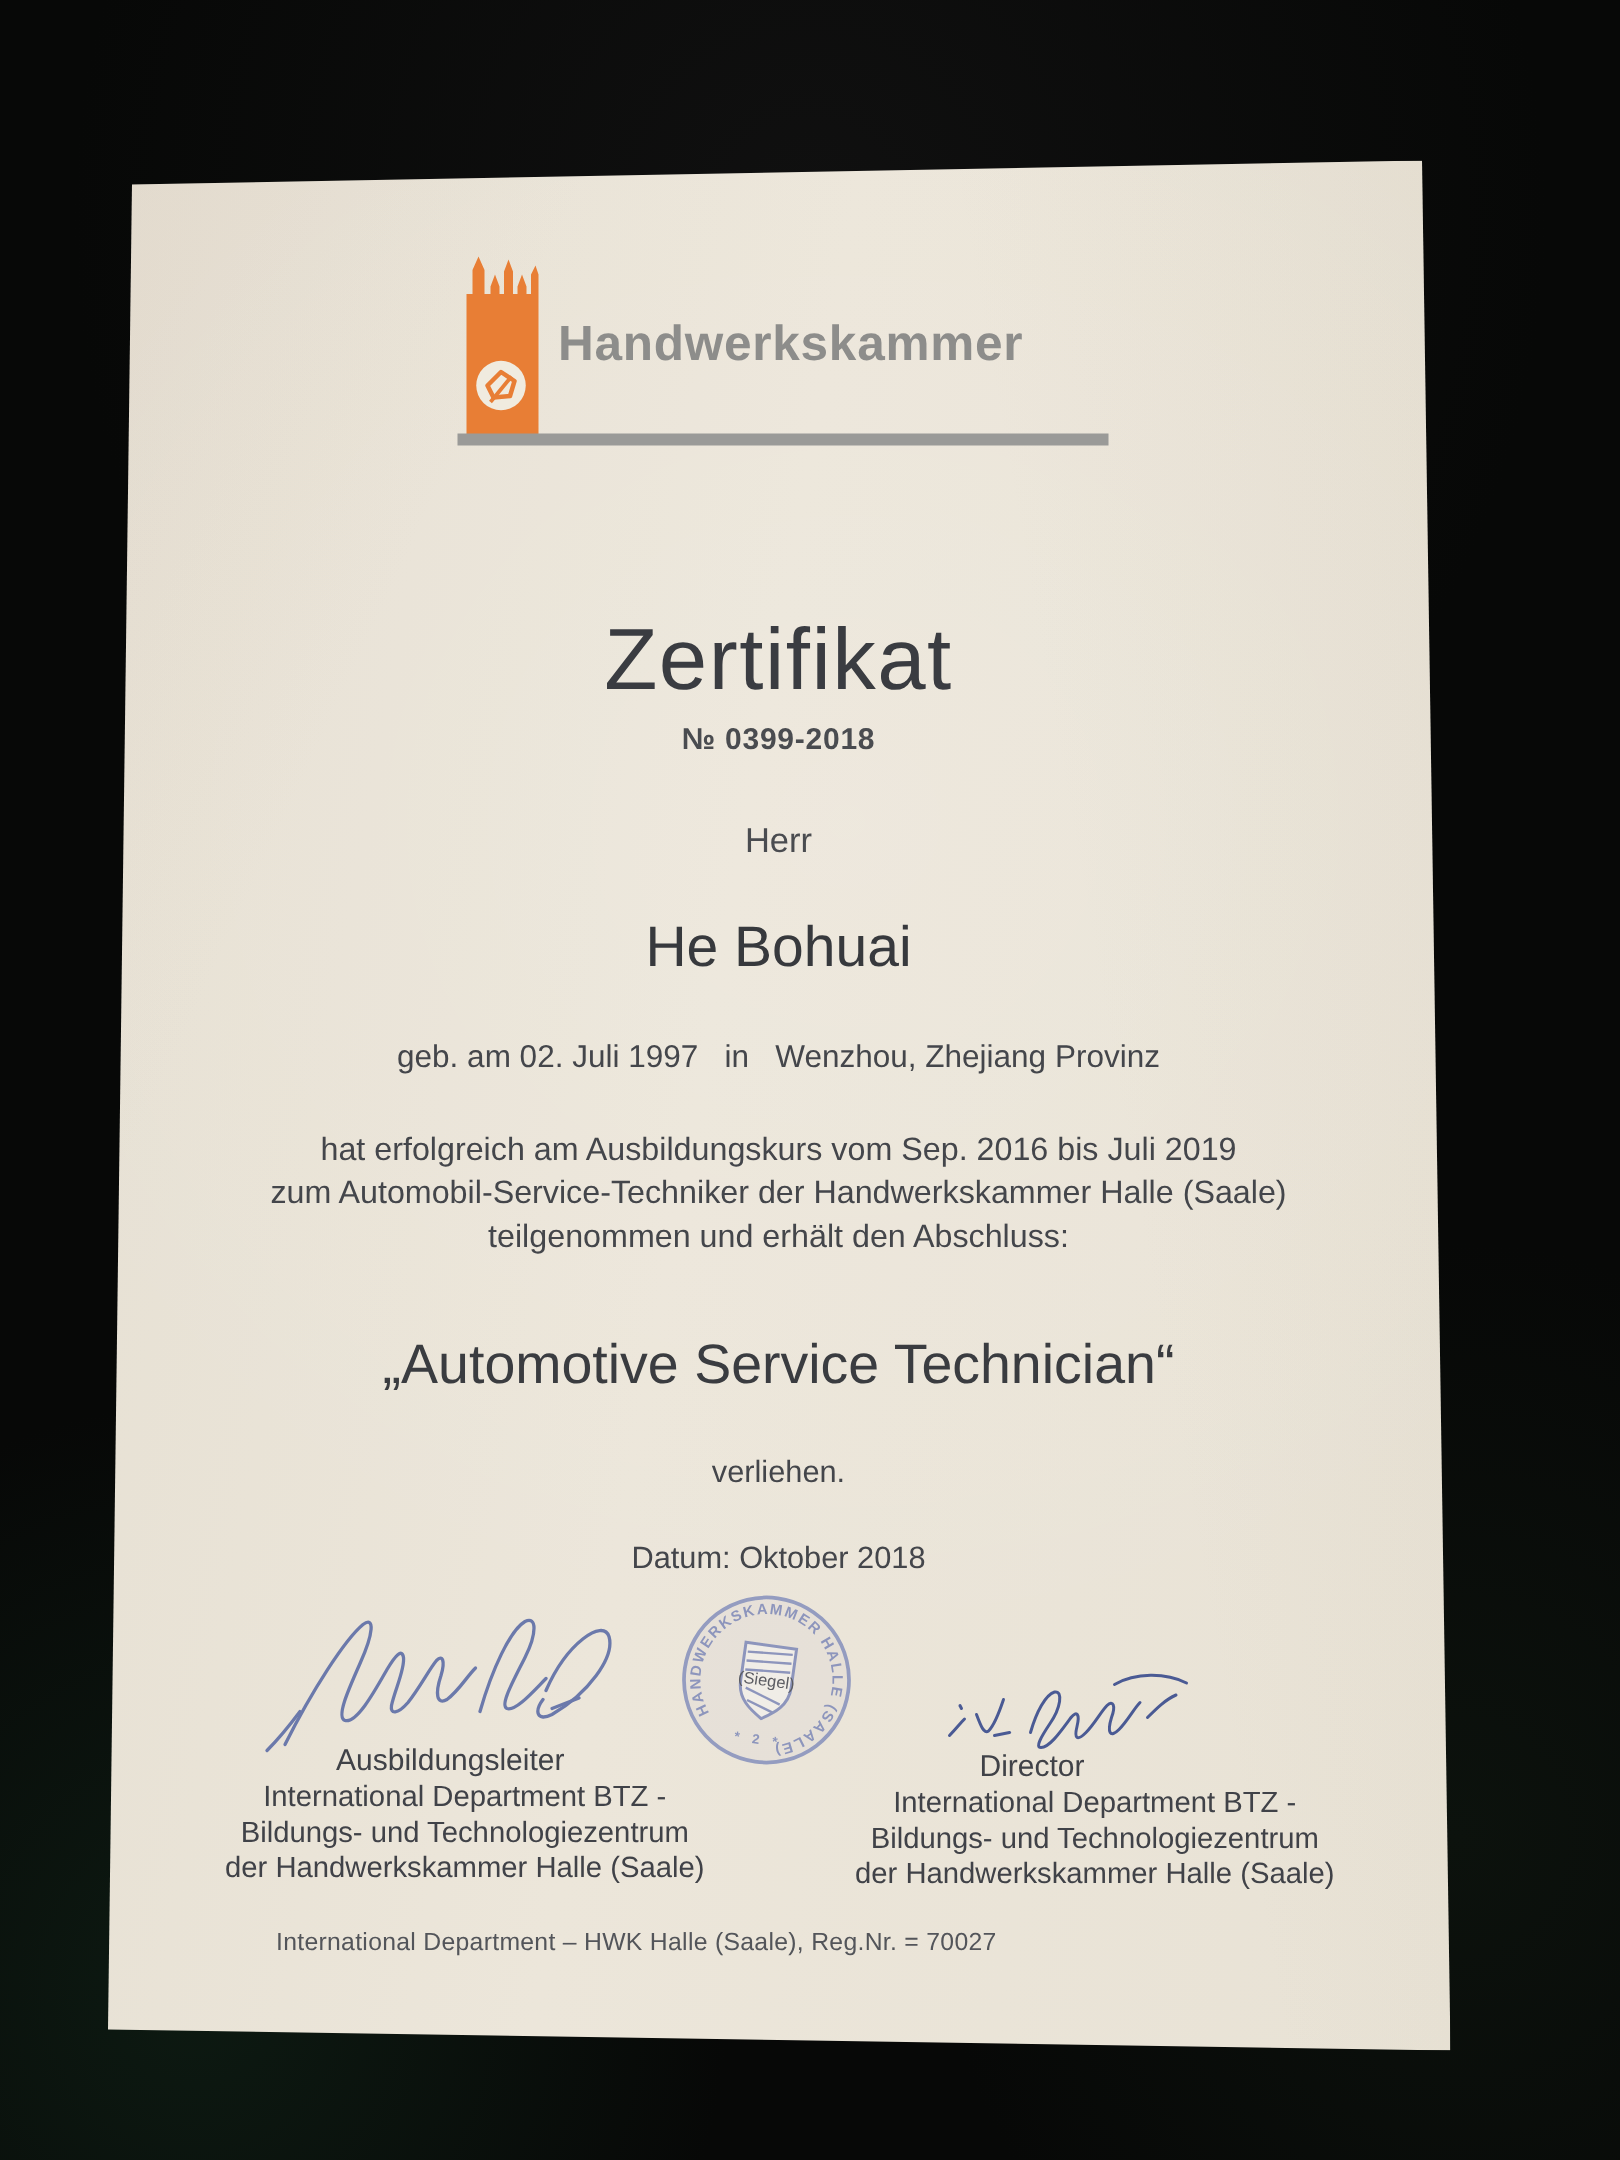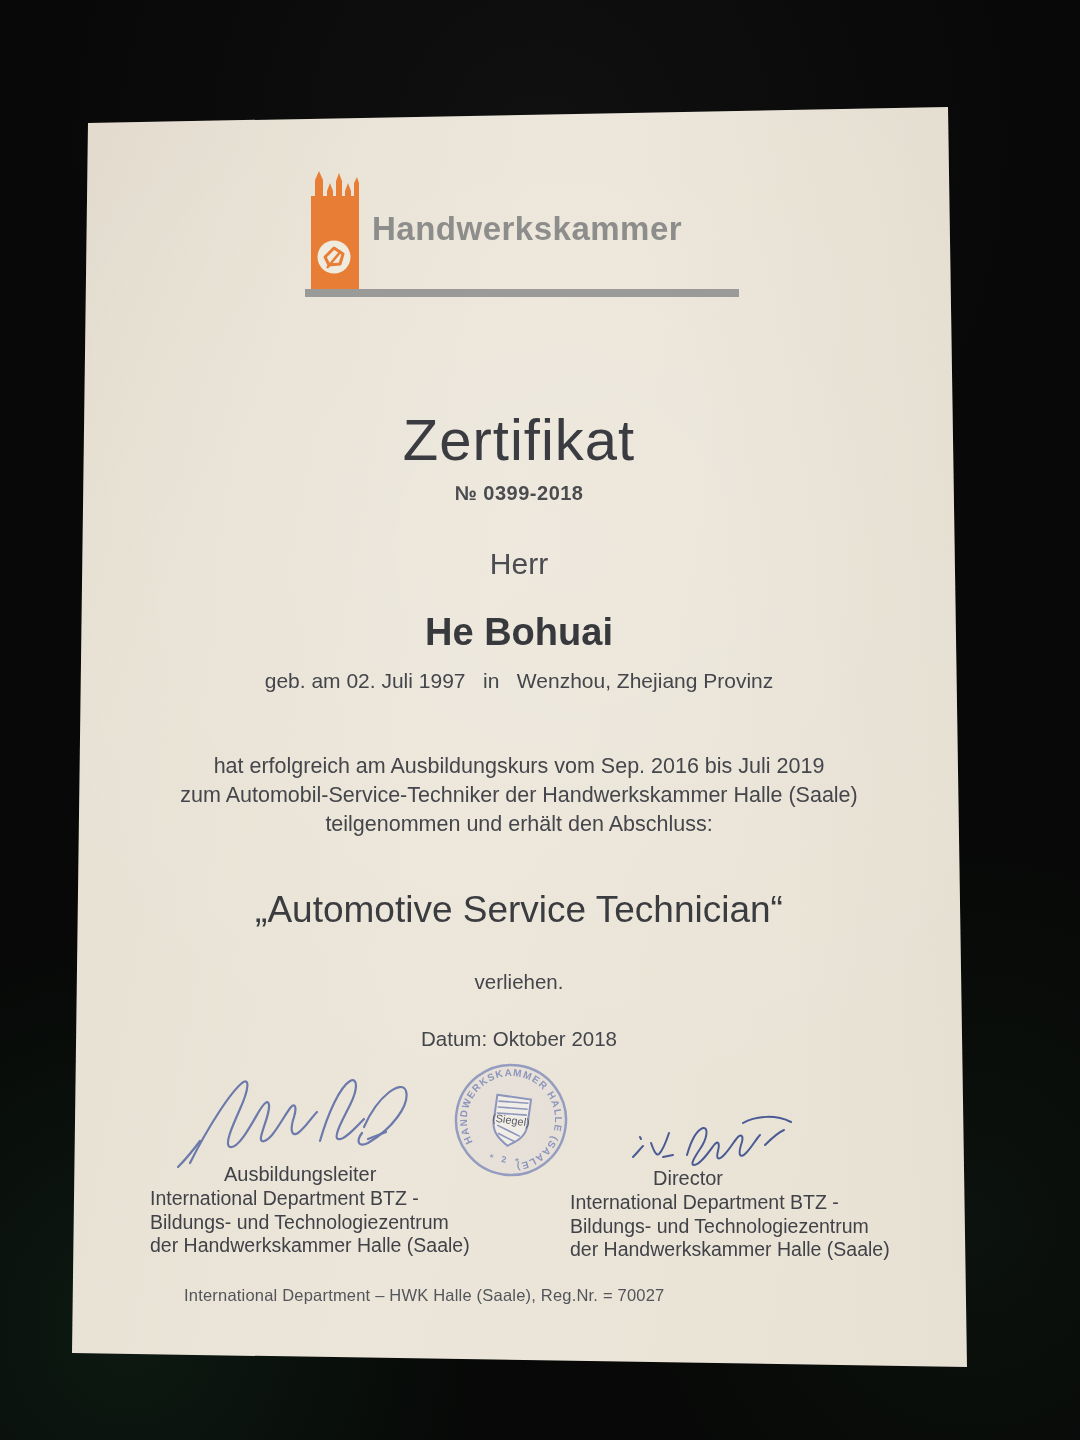--- a/index.html
+++ b/index.html
@@ -20,28 +20,28 @@
       linear-gradient(115deg, rgba(203,182,170,0.14) 0%, rgba(203,182,170,0) 22%),
       linear-gradient(260deg, rgba(190,180,160,0.12) 0%, rgba(190,180,160,0) 30%),
       linear-gradient(100deg, #e6e0d3 0%, #ece6da 45%, #e8e2d5 100%);
   }
   .abs{position:absolute;}
   .center-col{position:absolute;left:2px;width:890px;text-align:center;}
   .org-name{color:#8d8d8b;font-weight:bold;font-size:33px;line-height:36px;letter-spacing:0.5px;}
   .rule{background:#9a9a98;height:8px;}
   .title{font-size:58px;color:#3a3c41;letter-spacing:1px;}
   .cert-no{font-size:20px;font-weight:bold;color:#4a4c50;letter-spacing:0.5px;}
-  .salutation{font-size:30px;color:#4a4c50;text-align:center;}
-  .name{font-size:38px;color:#37393d;font-weight:bold;}
-  .birth{font-size:21px;color:#44464b;white-space:pre;}
+  .salutation{font-size:23px;color:#4a4c50;text-align:center;}
+  .name{font-size:38px;color:#37393d;}
+  .birth{font-size:21px;color:#44464b;white-space:pre;margin-top:24px;}
   .body-lines{font-size:21.5px;color:#44464b;line-height:29px;}
   .qualification{font-size:37px;color:#3a3c40;}
   .small-line{font-size:20.5px;color:#44464b;}
   .role{font-size:20px;color:#404248;}
-  .orgblock{font-size:19.5px;color:#404248;line-height:23.5px;text-align:left;}
+  .orgblock{font-size:19.5px;color:#404248;line-height:23.5px;text-align:center;}
   .footer{font-size:16.5px;color:#53555a;letter-spacing:0.2px;margin-left:36px;}
 </style>
 </head>
 <body>
 
 <div class="paper">
 
   <div class="abs" style="left:235px;top:62px;width:56px;height:122px;">
     <svg width="56" height="122" viewBox="0 0 56 122">
       <path fill="#E87E35" d="M4,122 L4,27 L8,27 L8,11 L12,2 L16,11 L16,27 L20,27 L20,22 L23,14 L26,22 L26,27 L29,27 L29,12 L32,4 L35,12 L35,27 L38,27 L38,22 L41,14 L44,22 L44,27 L47,27 L47,14 L50,8 L52,14 L52,122 Z"></path>

